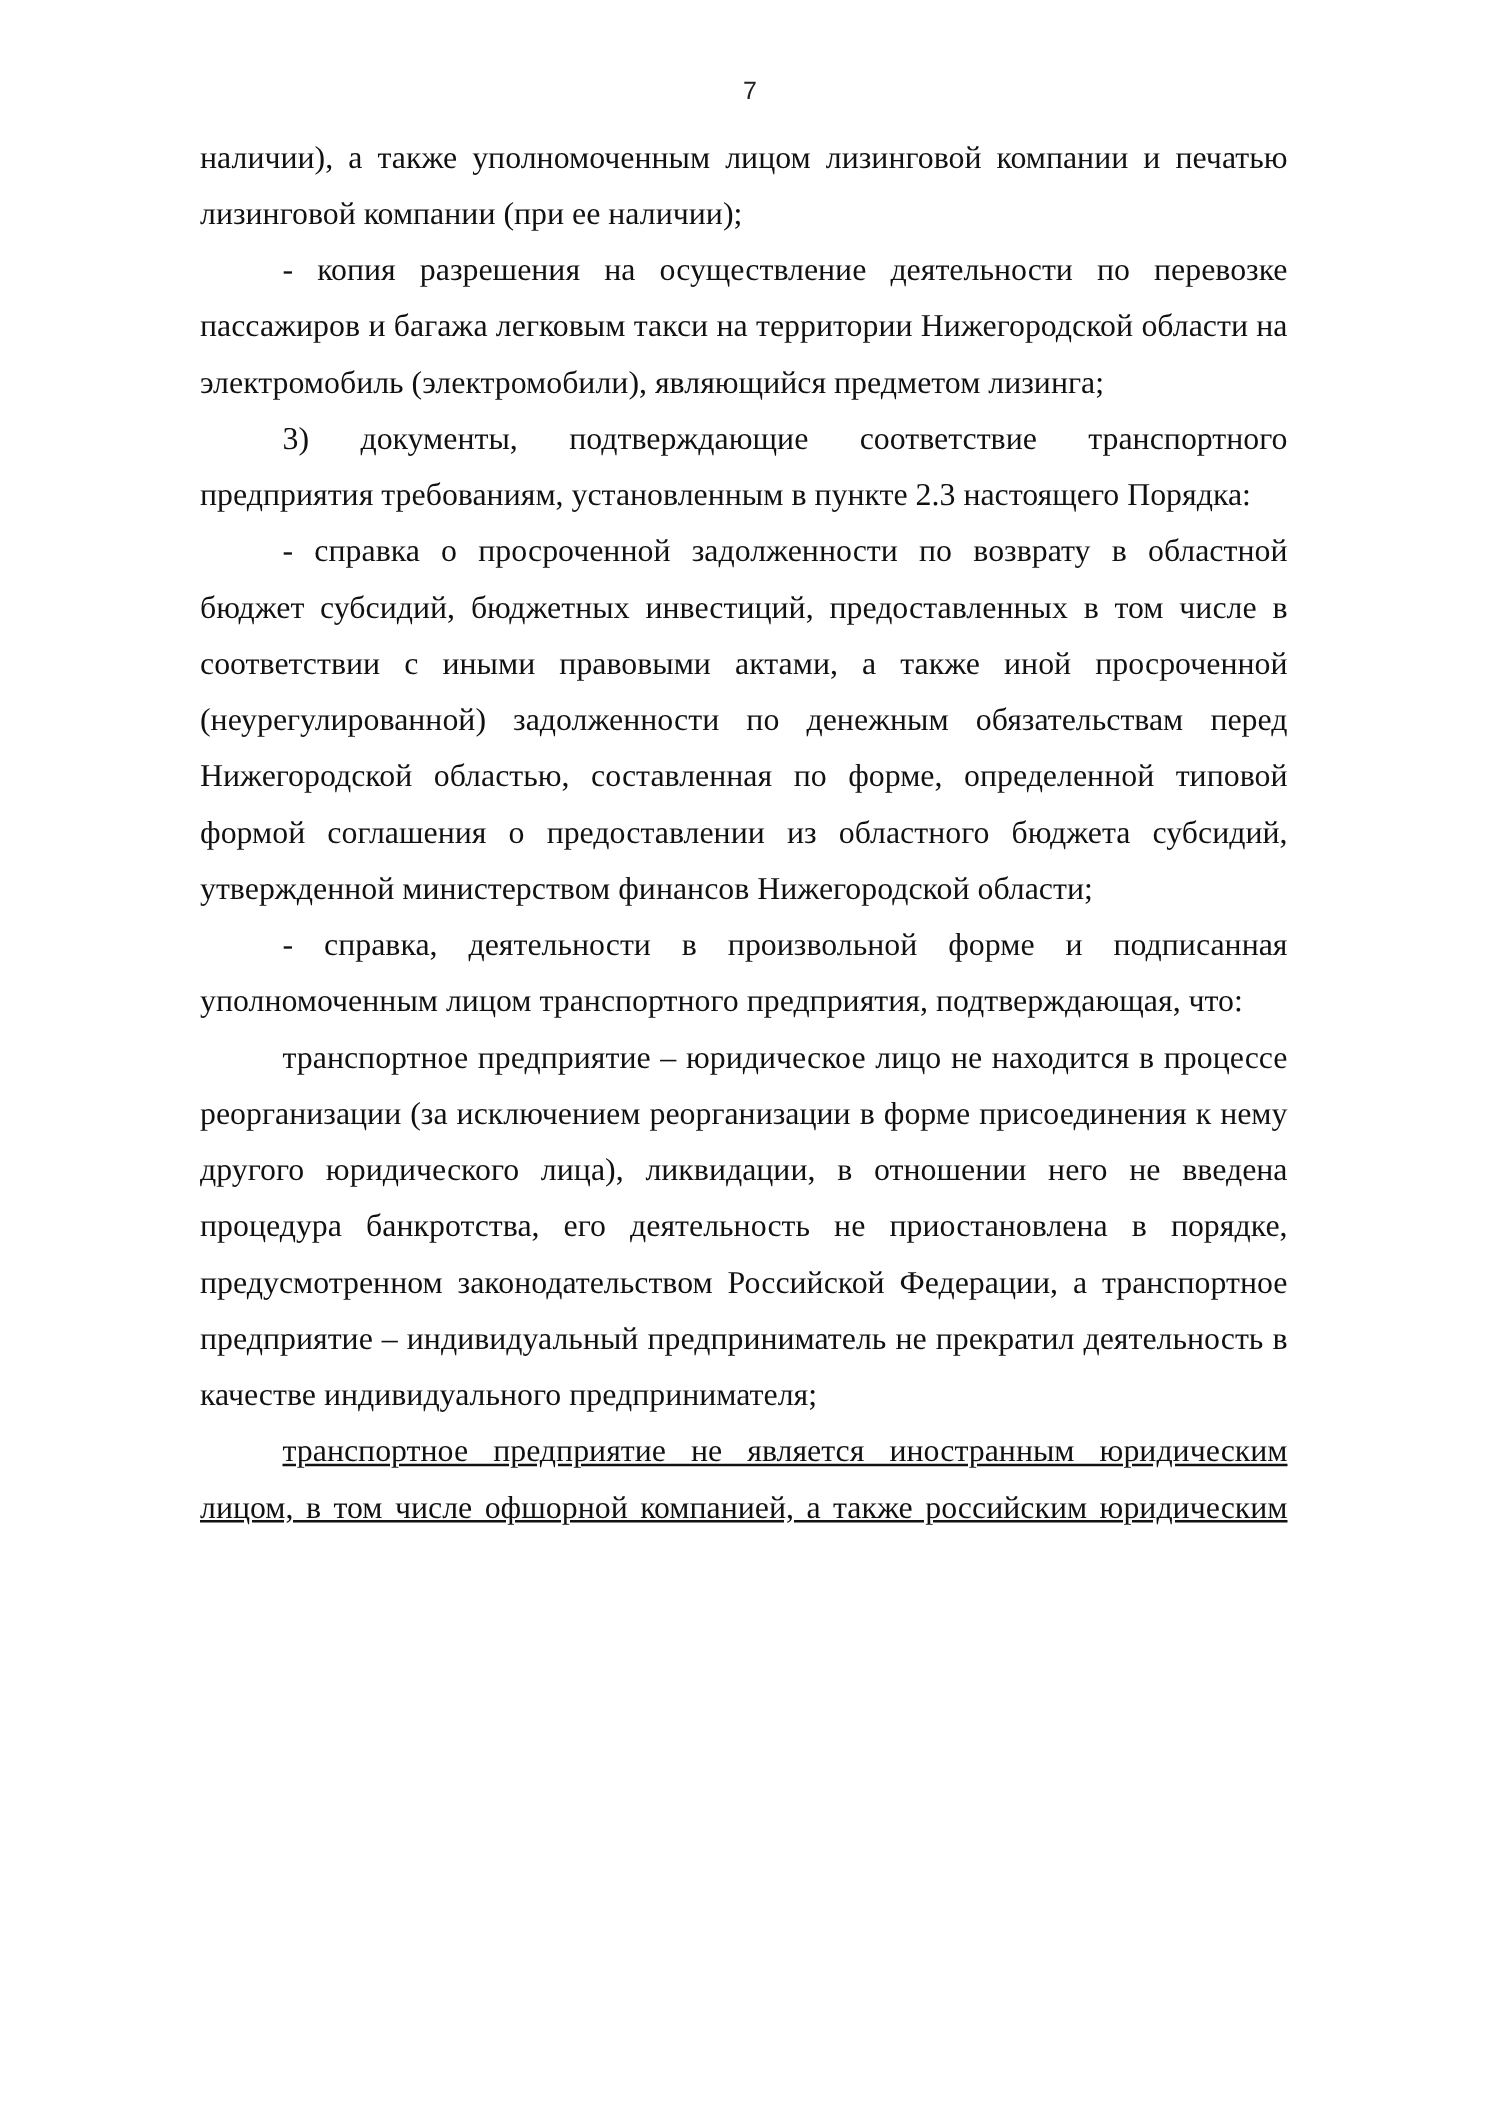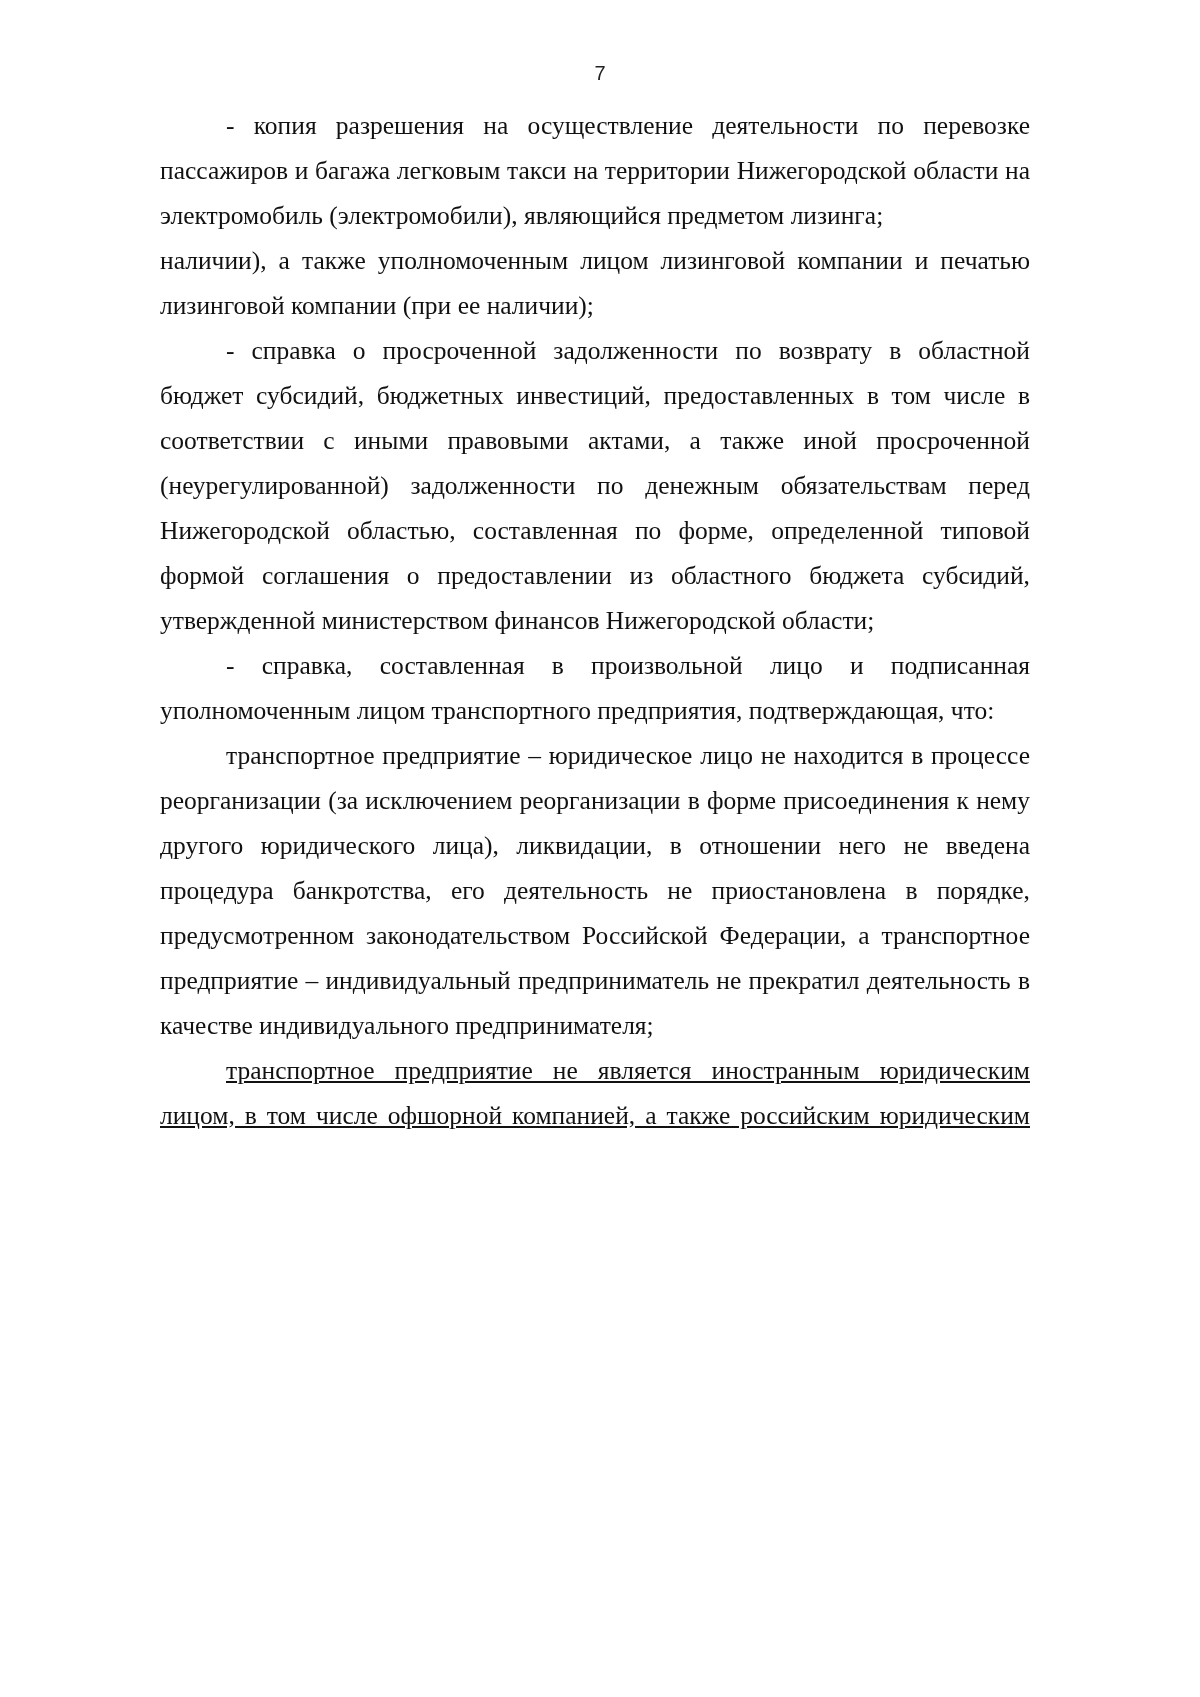--- a/index.html
+++ b/index.html
@@ -23,20 +23,21 @@
     .para.indent { text-indent: 66px; }
     .para.force-justify { text-align-last: justify; text-decoration: underline; }
   </style>
 </head>
 <body>
 
 <div class="page">
   <div class="page-number">7</div>
 
   <div class="body-text">
+    <p class="para">наличии), а также уполномоченным лицом лизинговой компании и печатью лизинговой компании (при ее наличии);</p>
     <p class="para indent">- копия разрешения на осуществление деятельности по перевозке пассажиров и багажа легковым такси на территории Нижегородской области на электромобиль (электромобили), являющийся предметом лизинга;</p>
-    <p class="para">наличии), а также уполномоченным лицом лизинговой компании и печатью лизинговой компании (при ее наличии);</p>
+    <p class="para indent">3) документы, подтверждающие соответствие транспортного предприятия требованиям, установленным в пункте 2.3 настоящего Порядка:</p>
     <p class="para indent">- справка о просроченной задолженности по возврату в областной бюджет субсидий, бюджетных инвестиций, предоставленных в том числе в соответствии с иными правовыми актами, а также иной просроченной (неурегулированной) задолженности по денежным обязательствам перед Нижегородской областью, составленная по форме, определенной типовой формой соглашения о предоставлении из областного бюджета субсидий, утвержденной министерством финансов Нижегородской области;</p>
-    <p class="para indent">- справка, составленная в произвольной лицо и подписанная уполномоченным лицом транспортного предприятия, подтверждающая, что:</p>
+    <p class="para indent">- справка, деятельности в произвольной форме и подписанная уполномоченным лицом транспортного предприятия, подтверждающая, что:</p>
     <p class="para indent">транспортное предприятие – юридическое лицо не находится в процессе реорганизации (за исключением реорганизации в форме присоединения к нему другого юридического лица), ликвидации, в отношении него не введена процедура банкротства, его деятельность не приостановлена в порядке, предусмотренном законодательством Российской Федерации, а транспортное предприятие – индивидуальный предприниматель не прекратил деятельность в качестве индивидуального предпринимателя;</p>
     <p class="para indent force-justify">транспортное предприятие не является иностранным юридическим лицом, в том числе офшорной компанией, а также российским юридическим</p>
   </div>
 </div>
 
 </body></html>

